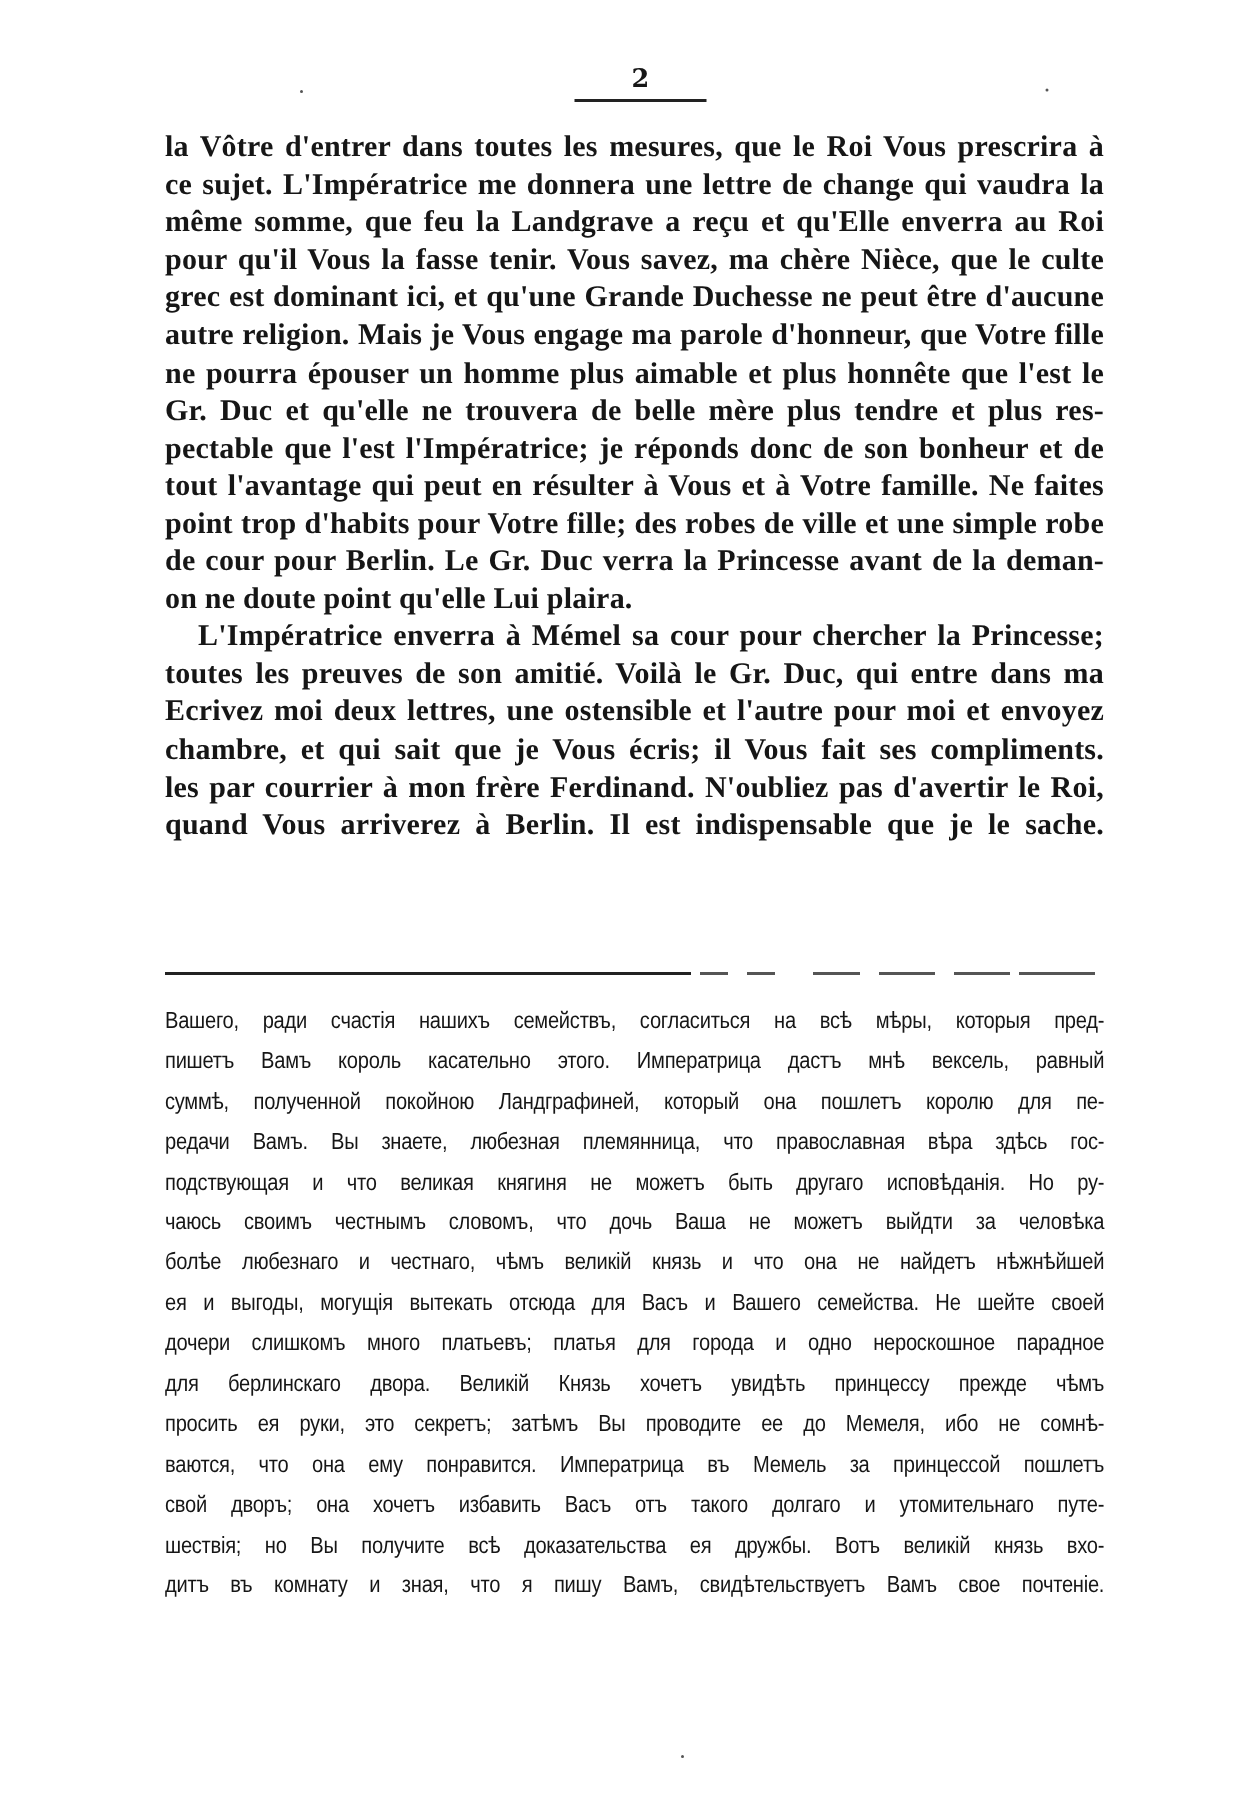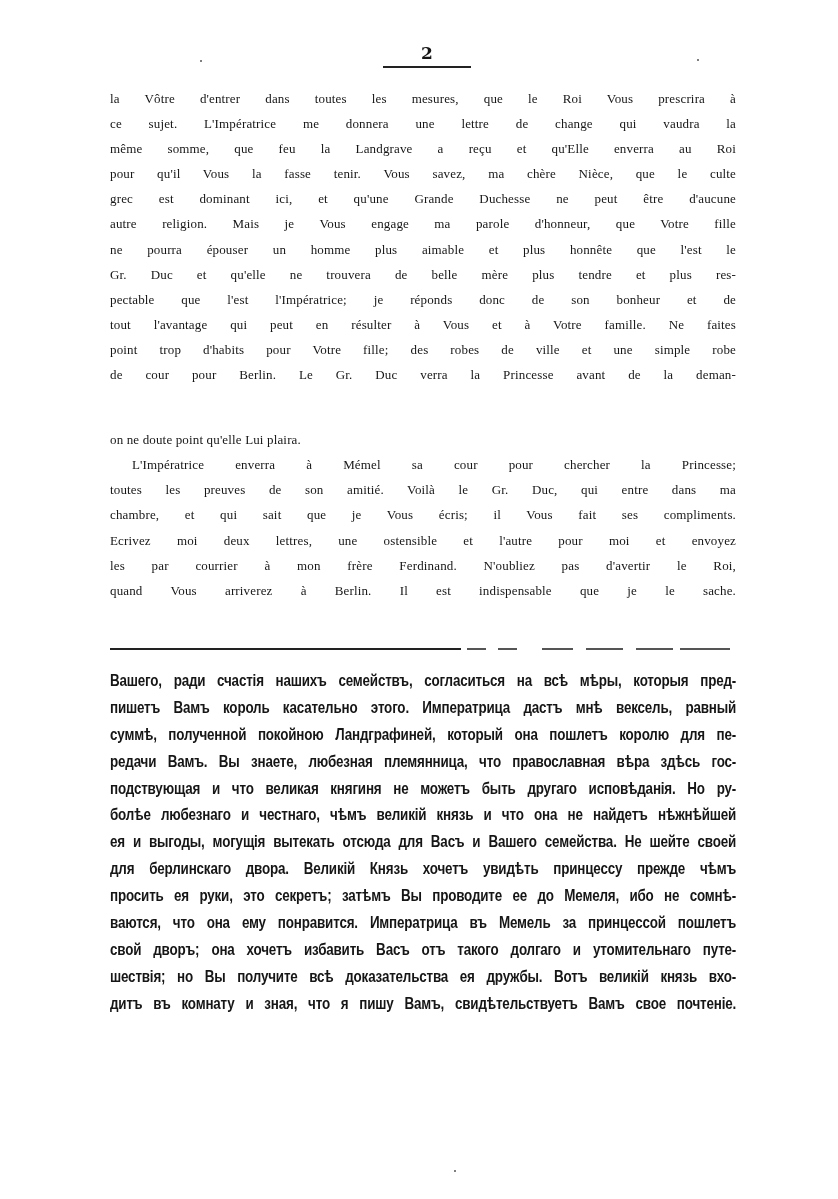--- a/index.html
+++ b/index.html
@@ -39,57 +39,56 @@
       height: 2px;
       background: #555;
       border-radius: 50%;
     }
     .fr-block {
       position: absolute;
       top: 86px;
       left: 110px;
       width: 626px;
       font-family: "Liberation Serif", "DejaVu Serif", serif;
-      font-size: 13px;
+      font-size: 20px;
       line-height: 25.1px;
-      font-weight: normal;
+      font-weight: bold;
       letter-spacing: 0.15px;
     }
     .fr-line {
       display: block;
       white-space: nowrap;
       text-align: justify;
       text-align-last: justify;
       height: 25.1px;
       overflow: visible;
     }
     .fr-line.last {
       text-align-last: left;
-      margin-top: 40px;
     }
     .fr-line.indent {
       padding-left: 22px;
     }
     .separator {
       position: absolute;
       top: 648px;
       left: 110px;
       width: 626px;
       height: 2px;
       background: linear-gradient(to right, #222 0%, #222 56%, transparent 56%, transparent 57%, #555 57%, #555 60%, transparent 60%, transparent 62%, #555 62%, #555 65%, transparent 65%, transparent 69%, #555 69%, #555 74%, transparent 74%, transparent 76%, #555 76%, #555 82%, transparent 82%, transparent 84%, #555 84%, #555 90%, transparent 90%, transparent 91%, #555 91%, #555 99%, transparent 99%);
     }
     .ru-block {
       position: absolute;
       top: 668px;
       left: 110px;
       width: 626px;
       font-family: "Liberation Sans", "DejaVu Sans", sans-serif;
       font-size: 15.6px;
       line-height: 26.9px;
-      font-weight: bold;
+      font-weight: normal;
       transform-origin: left top;
     }
     .ru-line {
       display: block;
       white-space: nowrap;
       text-align: justify;
       text-align-last: justify;
       height: 26.9px;
       letter-spacing: -0.2px;
     }
@@ -123,36 +122,38 @@
     <span class="fr-line">autre religion. Mais je Vous engage ma parole d'honneur, que Votre fille</span>
     <span class="fr-line">ne pourra épouser un homme plus aimable et plus honnête que l'est le</span>
     <span class="fr-line">Gr. Duc et qu'elle ne trouvera de belle mère plus tendre et plus res-</span>
     <span class="fr-line">pectable que l'est l'Impératrice; je réponds donc de son bonheur et de</span>
     <span class="fr-line">tout l'avantage qui peut en résulter à Vous et à Votre famille. Ne faites</span>
     <span class="fr-line">point trop d'habits pour Votre fille; des robes de ville et une simple robe</span>
     <span class="fr-line">de cour pour Berlin. Le Gr. Duc verra la Princesse avant de la deman-</span>
     <span class="fr-line last">on ne doute point qu'elle Lui plaira.</span>
     <span class="fr-line indent">L'Impératrice enverra à Mémel sa cour pour chercher la Princesse;</span>
     <span class="fr-line">toutes les preuves de son amitié. Voilà le Gr. Duc, qui entre dans ma</span>
+    <span class="fr-line">Ecrivez moi deux lettres, une ostensible et l'autre pour moi et envoyez</span>
     <span class="fr-line">chambre, et qui sait que je Vous écris; il Vous fait ses compliments.</span>
-    <span class="fr-line">Ecrivez moi deux lettres, une ostensible et l'autre pour moi et envoyez</span>
     <span class="fr-line">les par courrier à mon frère Ferdinand. N'oubliez pas d'avertir le Roi,</span>
     <span class="fr-line">quand Vous arriverez à Berlin. Il est indispensable que je le sache.</span>
   </div>
 
   <div class="separator"></div>
 
   <div class="ru-block">
     <div class="ru-line"><span>Вашего, ради счастія нашихъ семействъ, согласиться на всѣ мѣры, которыя пред-</span></div>
     <div class="ru-line"><span>пишетъ Вамъ король касательно этого. Императрица дастъ мнѣ вексель, равный</span></div>
     <div class="ru-line"><span>суммѣ, полученной покойною Ландграфиней, который она пошлетъ королю для пе-</span></div>
     <div class="ru-line"><span>редачи Вамъ. Вы знаете, любезная племянница, что православная вѣра здѣсь гос-</span></div>
     <div class="ru-line"><span>подствующая и что великая княгиня не можетъ быть другаго исповѣданія. Но ру-</span></div>
+    <div class="ru-line"><span>чаюсь своимъ честнымъ словомъ, что дочь Ваша не можетъ выйдти за человѣка</span></div>
     <div class="ru-line"><span>болѣе любезнаго и честнаго, чѣмъ великій князь и что она не найдетъ нѣжнѣйшей</span></div>
     <div class="ru-line"><span>ея и выгоды, могущія вытекать отсюда для Васъ и Вашего семейства. Не шейте своей</span></div>
+    <div class="ru-line"><span>дочери слишкомъ много платьевъ; платья для города и одно нероскошное парадное</span></div>
     <div class="ru-line"><span>для берлинскаго двора. Великій Князь хочетъ увидѣть принцессу прежде чѣмъ</span></div>
     <div class="ru-line"><span>просить ея руки, это секретъ; затѣмъ Вы проводите ее до Мемеля, ибо не сомнѣ-</span></div>
     <div class="ru-line"><span>ваются, что она ему понравится. Императрица въ Мемель за принцессой пошлетъ</span></div>
     <div class="ru-line"><span>свой дворъ; она хочетъ избавить Васъ отъ такого долгаго и утомительнаго путе-</span></div>
     <div class="ru-line"><span>шествія; но Вы получите всѣ доказательства ея дружбы. Вотъ великій князь вхо-</span></div>
     <div class="ru-line"><span>дитъ въ комнату и зная, что я пишу Вамъ, свидѣтельствуетъ Вамъ свое почтеніе.</span></div>
   </div>
 
 </div>
 

